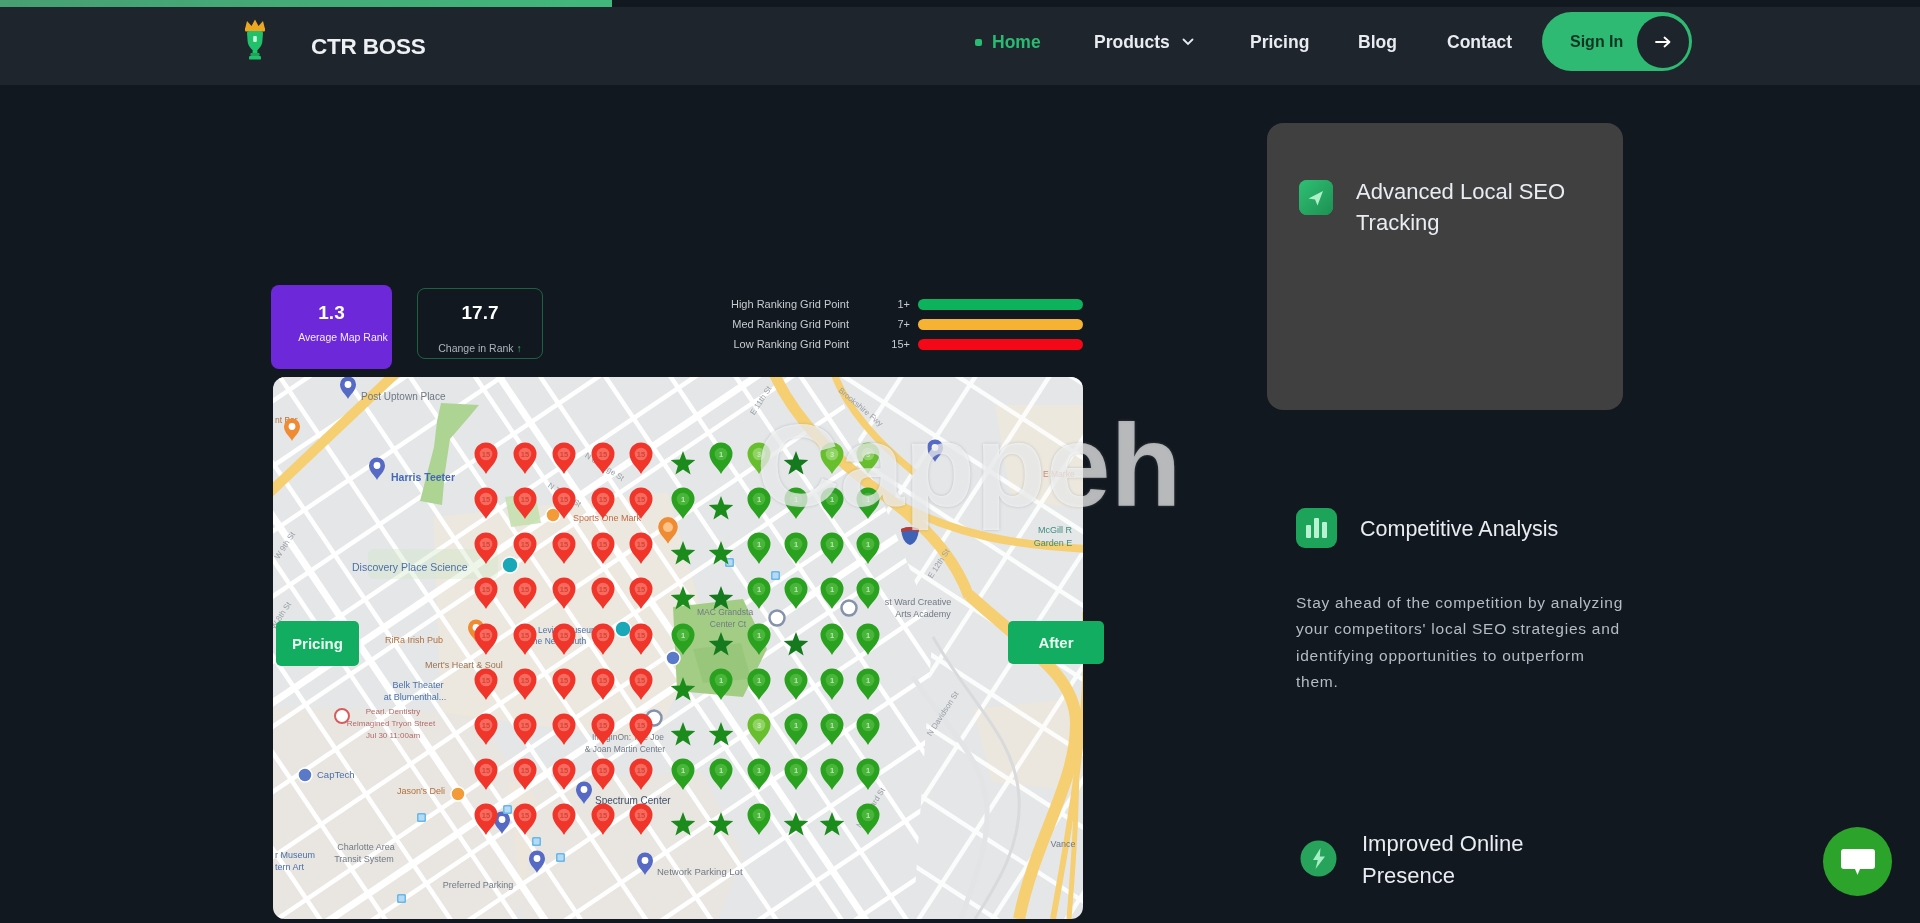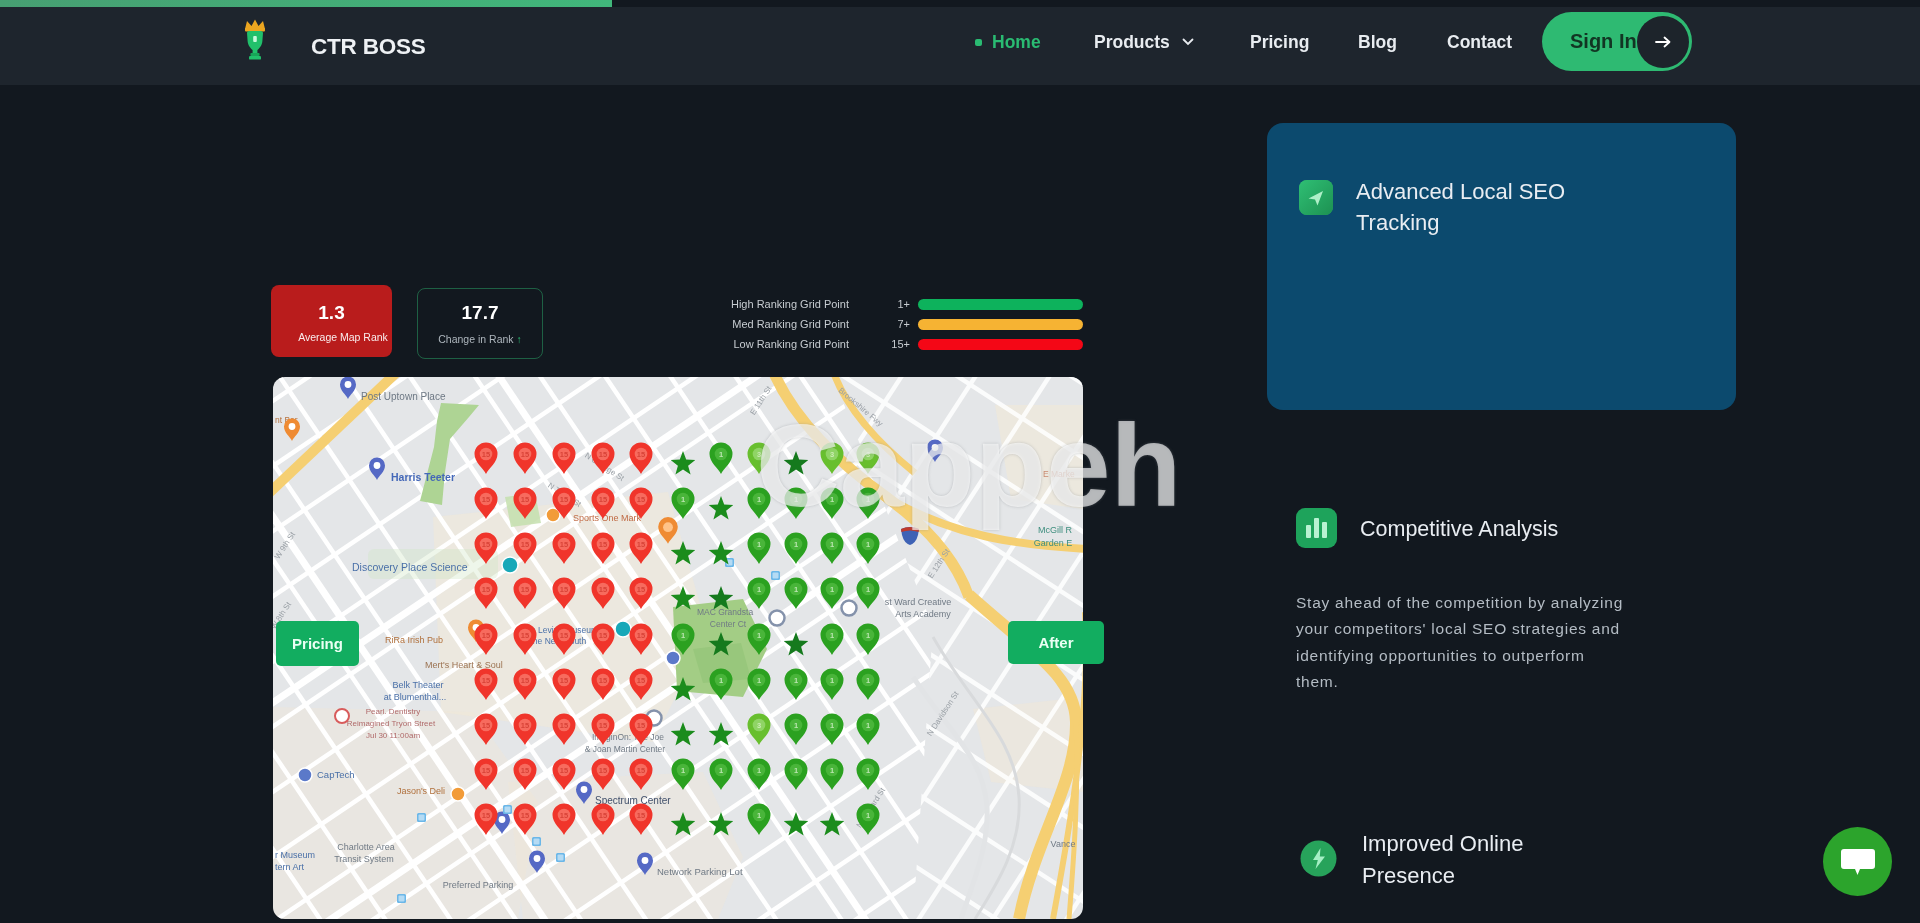--- a/index.html
+++ b/index.html
@@ -5,36 +5,36 @@
 html,body { width:1920px; height:923px; overflow:hidden; background:#12181f; font-family:"Liberation Sans",sans-serif; }
 .abs { position:absolute; }
 #page { position:relative; width:1920px; height:923px; }
 #topstrip { position:absolute; top:0; left:0; width:612px; height:7px; background:linear-gradient(90deg,#479f72,#41b77b); }
 #nav { position:absolute; top:7px; left:0; width:1920px; height:78px; background:#1e252d; }
 #logo { position:absolute; left:241px; top:17px; display:flex; align-items:center;gap:36px; }
 #logotext { margin-left:6px; color:#eef1f4; font-size:22.5px; font-weight:800; letter-spacing:-0.2px; margin-top:15px; }
 .navlink { position:absolute; top:3px; height:78px; display:flex; align-items:center; color:#e8ecf0; font-size:17.5px; font-weight:600; }
 #homedot { width:7px; height:7px; border-radius:2px; background:#2abb72; margin-right:10px; }
 #signin { position:absolute; left:1542px; top:12px; width:150px; height:59px; border-radius:30px; background:#2eba72; }
-#signin .txt { position:absolute; left:28px; top:0; height:59px; display:flex; align-items:center; color:#123523; font-size:20px; font-weight:700; }
+#signin .txt { position:absolute; left:28px; top:0; height:59px; display:flex; align-items:center; color:#123523; font-size:16px; font-weight:700; }
 #signin .circ { position:absolute; right:3px; top:3.5px; width:52px; height:52px; border-radius:50%; background:#1d242b; display:flex; align-items:center; justify-content:center; }
-#statA { position:absolute; left:271px; top:285px; width:121px; height:72px; border-radius:8px; background:#b91c1c; text-align:center; color:#fff; }
+#statA { position:absolute; left:271px; top:285px; width:121px; height:84px; border-radius:8px; background:#6d28d9; text-align:center; color:#fff; }
 #statA .v { font-size:19px; font-weight:700; margin-top:17px; }
 #statA .l { font-size:10.5px; margin-top:7px; color:rgba(255,255,255,0.92);padding-left:23px; }
 #statB { position:absolute; left:417px; top:288px; width:126px; height:71px; border-radius:8px; border:1px solid rgba(46,184,114,0.45); text-align:center; color:#fff; }
 #statB .v { font-size:19px; font-weight:700; margin-top:13px; }
-#statB .l { font-size:10.5px; margin-top:9px; color:#aeb6bd; }
+#statB .l { font-size:10.5px; margin-top:18px; color:#aeb6bd; }
 .leglab { position:absolute; width:200px; left:649px; text-align:right; font-size:11px; color:#c7ccd1; white-space:nowrap; }
 .legnum { position:absolute; width:40px; left:870px; text-align:right; font-size:11px; color:#c7ccd1; }
 .legbar { position:absolute; left:918px; width:165px; height:11px; border-radius:5.5px; }
 #map { position:absolute; left:273px; top:377px; width:918px; height:542px; border-radius:4px; overflow:hidden; filter:blur(0.7px); }
 #before { position:absolute; left:276px; top:621px; width:83px; height:45px; border-radius:5px; background:#12ad60; color:#eafff3; font-size:15px; font-weight:700; display:flex; align-items:center; justify-content:center; }
 #after { position:absolute; left:1008px; top:621px; width:96px; height:43px; border-radius:5px; background:#12ad60; color:#eafff3; font-size:15px; font-weight:700; display:flex; align-items:center; justify-content:center; }
 #wm { position:absolute; left:756px; top:403px; font-size:116px; line-height:1.1; font-weight:700; color:rgba(255,255,255,0.63); text-shadow:0 0 3px rgba(125,130,135,0.4); }
-#card1 { position:absolute; left:1267px; top:123px; width:469px; height:287px; border-radius:16px; background:#0c4a6e; }
+#card1 { position:absolute; left:1267px; top:123px; width:356px; height:287px; border-radius:16px; background:#404040; }
 .h2 { color:#e9edf2; font-size:22px; font-weight:500; line-height:31px; }
 .para { color:#b4bcc4; font-size:15.5px; line-height:26.3px; letter-spacing:0.75px; }
 #chat { position:absolute; left:1823px; top:827px; width:69px; height:69px; border-radius:50%; background:#2ca42c; display:flex; align-items:center; justify-content:center; }
 </style></head>
 <body>
 <div id="page">
 <div id="nav"></div>
 <div id="topstrip"></div>
 <div id="logo">
       <svg width="28" height="44" viewBox="0 0 28 44">

